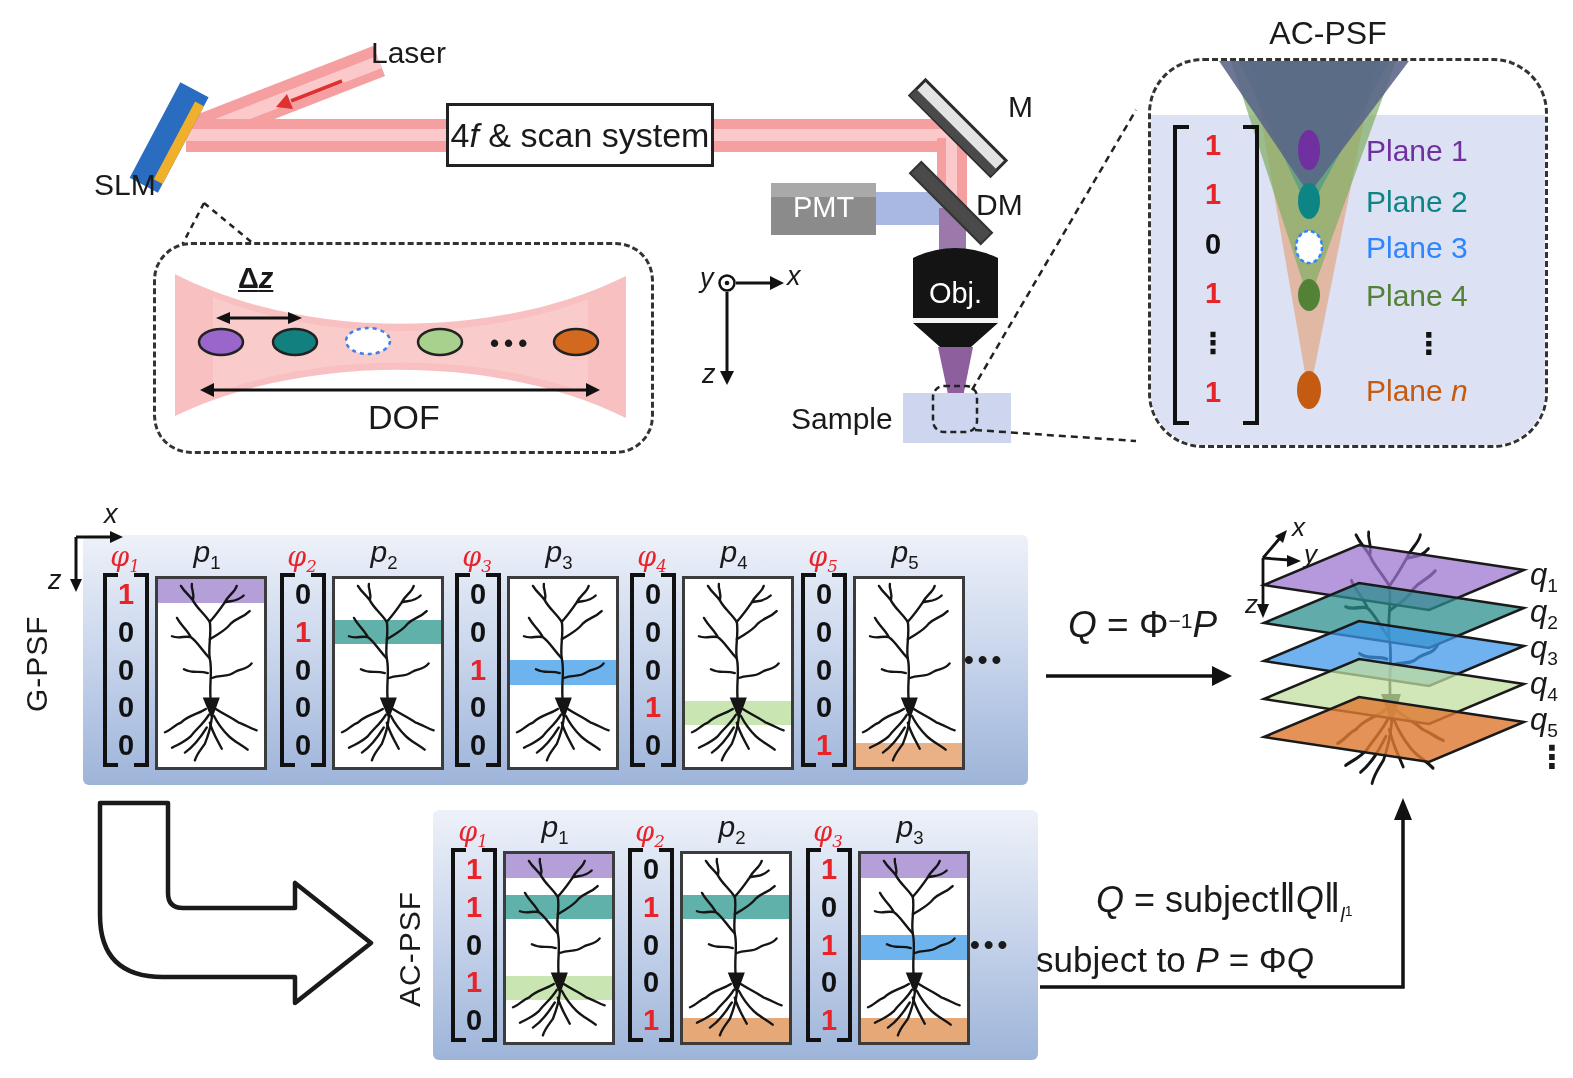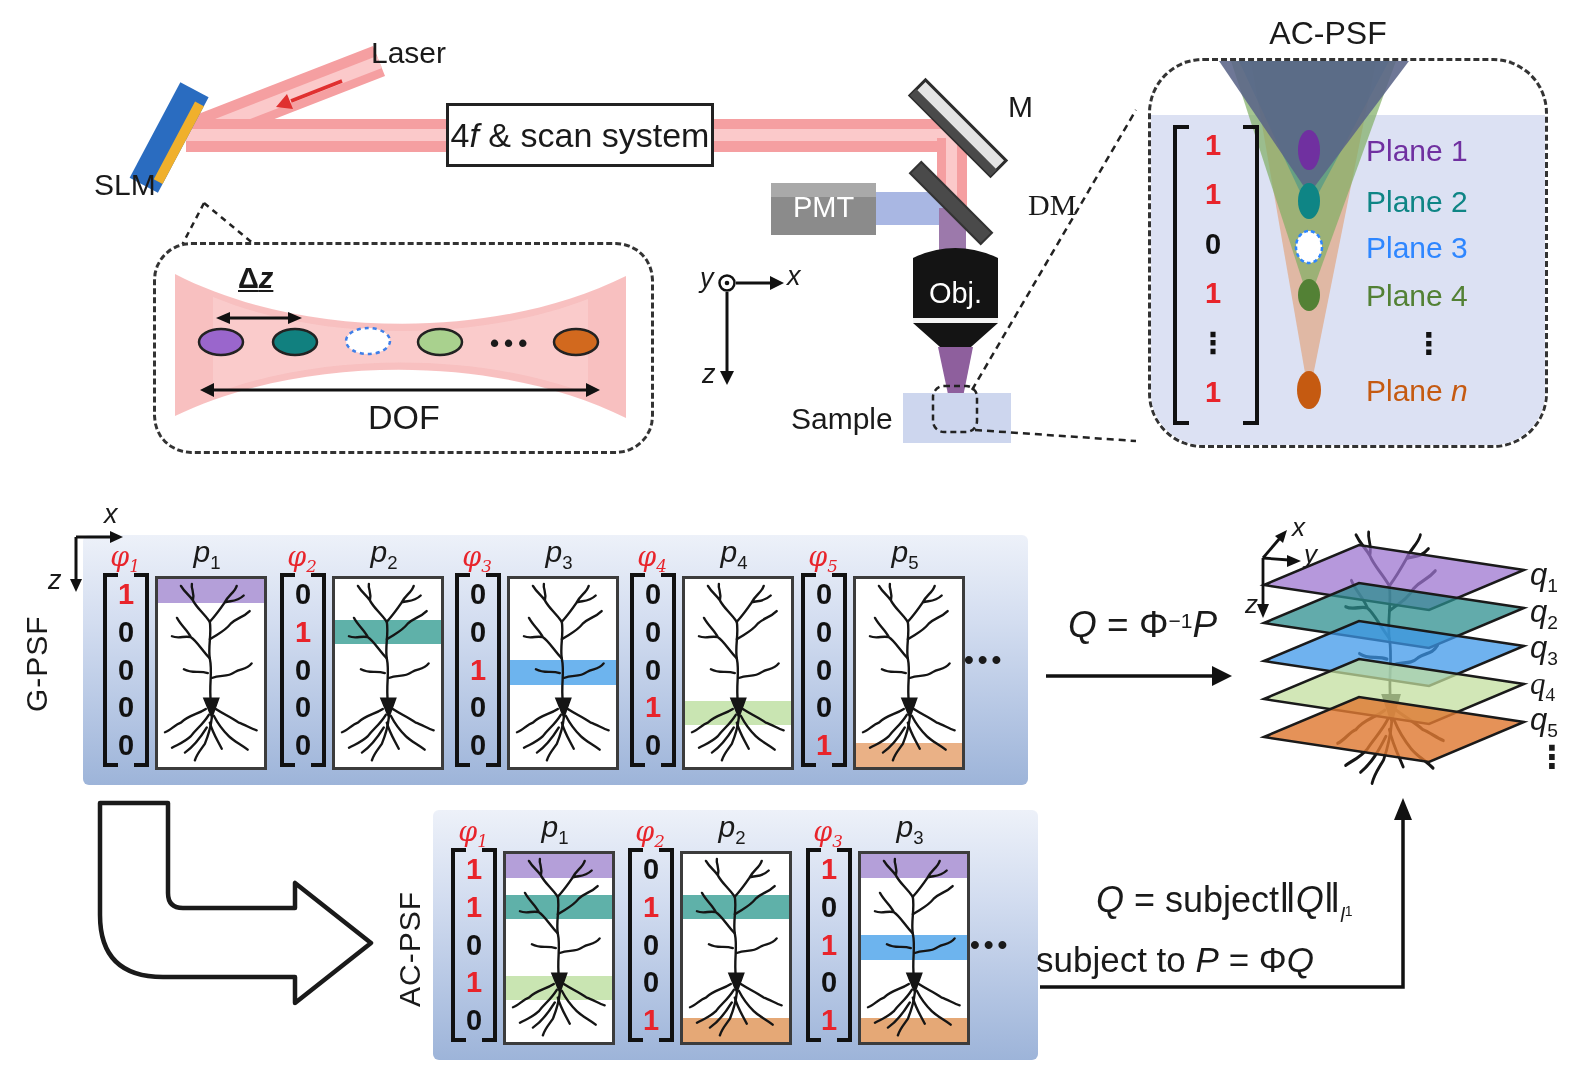--- a/index.html
+++ b/index.html
@@ -127,21 +127,21 @@
     <polygon points="719,385 712,371 726,371" fill="#111"></polygon>
   </svg>
 
   <div class="lbl" style="left:363px;top:36px;">Laser</div>
   <div class="lbl" style="left:86px;top:168px;">SLM</div>
   <div class="abs" style="left:438px;top:103px;width:262px;height:58px;background:#fff;border:3px solid #222;
        display:flex;align-items:center;justify-content:center;font-size:34px;">
     <span><span>4</span><i>f</i><span> &amp; scan system</span></span>
   </div>
   <div class="lbl" style="left:1000px;top:90px;">M</div>
-  <div class="lbl" style="left:1020px;top:188px;font-family:Liberation Serif, serif;">DM</div>
+  <div class="lbl" style="left:968px;top:188px;">DM</div>
   <div class="lbl ctr" style="left:763px;top:192px;width:105px;color:#fff;font-size:29px;">PMT</div>
   <div class="lbl ctr" style="left:905px;top:278px;width:85px;color:#fff;font-size:29px;">Obj.</div>
   <div class="lbl" style="left:783px;top:402px;">Sample</div>
   <div class="lbl it" style="left:692px;top:264px;font-size:27px;">y</div>
   <div class="lbl it" style="left:779px;top:262px;font-size:27px;">x</div>
   <div class="lbl it" style="left:694px;top:360px;font-size:27px;">z</div>
 
   <div class="dashedbox" style="left:145px;top:242px;width:495px;height:206px;border-radius:38px;">
     <svg width="495" height="206" style="position:absolute;left:-3px;top:-3px">
       <path d="M 22,32 C 150,98 345,98 473,34 L 473,176 C 345,112 150,112 22,174 Z" fill="#f7b5b5" opacity="0.85"></path>
@@ -343,21 +343,21 @@
     <polygon points="68,61 54,55 54,67" fill="#111"></polygon>
     <line x1="30" y1="58" x2="30" y2="106" stroke="#111" stroke-width="2.8"></line>
     <polygon points="30,118 24,104 36,104" fill="#111"></polygon>
   </svg>
   <div class="lbl it" style="left:1284px;top:513px;font-size:26px;">x</div>
   <div class="lbl it" style="left:1296px;top:540px;font-size:26px;">y</div>
   <div class="lbl it" style="left:1237px;top:590px;font-size:26px;">z</div>
   <div class="lbl" style="left:1522px;top:558px;font-size:31px;"><i>q</i><sub>1</sub></div>
   <div class="lbl" style="left:1522px;top:595px;font-size:31px;"><i>q</i><sub>2</sub></div>
   <div class="lbl" style="left:1522px;top:631px;font-size:31px;"><i>q</i><sub>3</sub></div>
-  <div class="lbl" style="left:1522px;top:667px;font-size:31px;font-family:Liberation Serif, serif;"><i>q</i><sub>4</sub></div>
+  <div class="lbl" style="left:1522px;top:667px;font-size:31px;"><i>q</i><sub>4</sub></div>
   <div class="lbl" style="left:1522px;top:703px;font-size:31px;"><i>q</i><sub>5</sub></div>
   <div class="lbl" style="left:1528px;top:740px;font-size:32px;font-weight:bold;font-family:'DejaVu Sans',sans-serif;">⋮</div>
 
   <svg class="abs" style="left:80px;top:795px;" width="300" height="220">
     <path d="M12,8 L12,120 Q12,182 75,182 L207,182 L207,208 L283,148 L207,88 L207,113 L95,113 Q80,113 80,98 L80,8 Z" fill="#fff" stroke="#1a1a1a" stroke-width="4.5" stroke-linejoin="round"></path>
   </svg>
   <div class="lbl vtext" style="left:385px;top:872px;height:135px;">AC-PSF</div>
 
   <div class="bluepanel" style="left:425px;top:810px;width:605px;height:250px;"></div>
   <div class="pair" style="left:441px;top:816px;">

